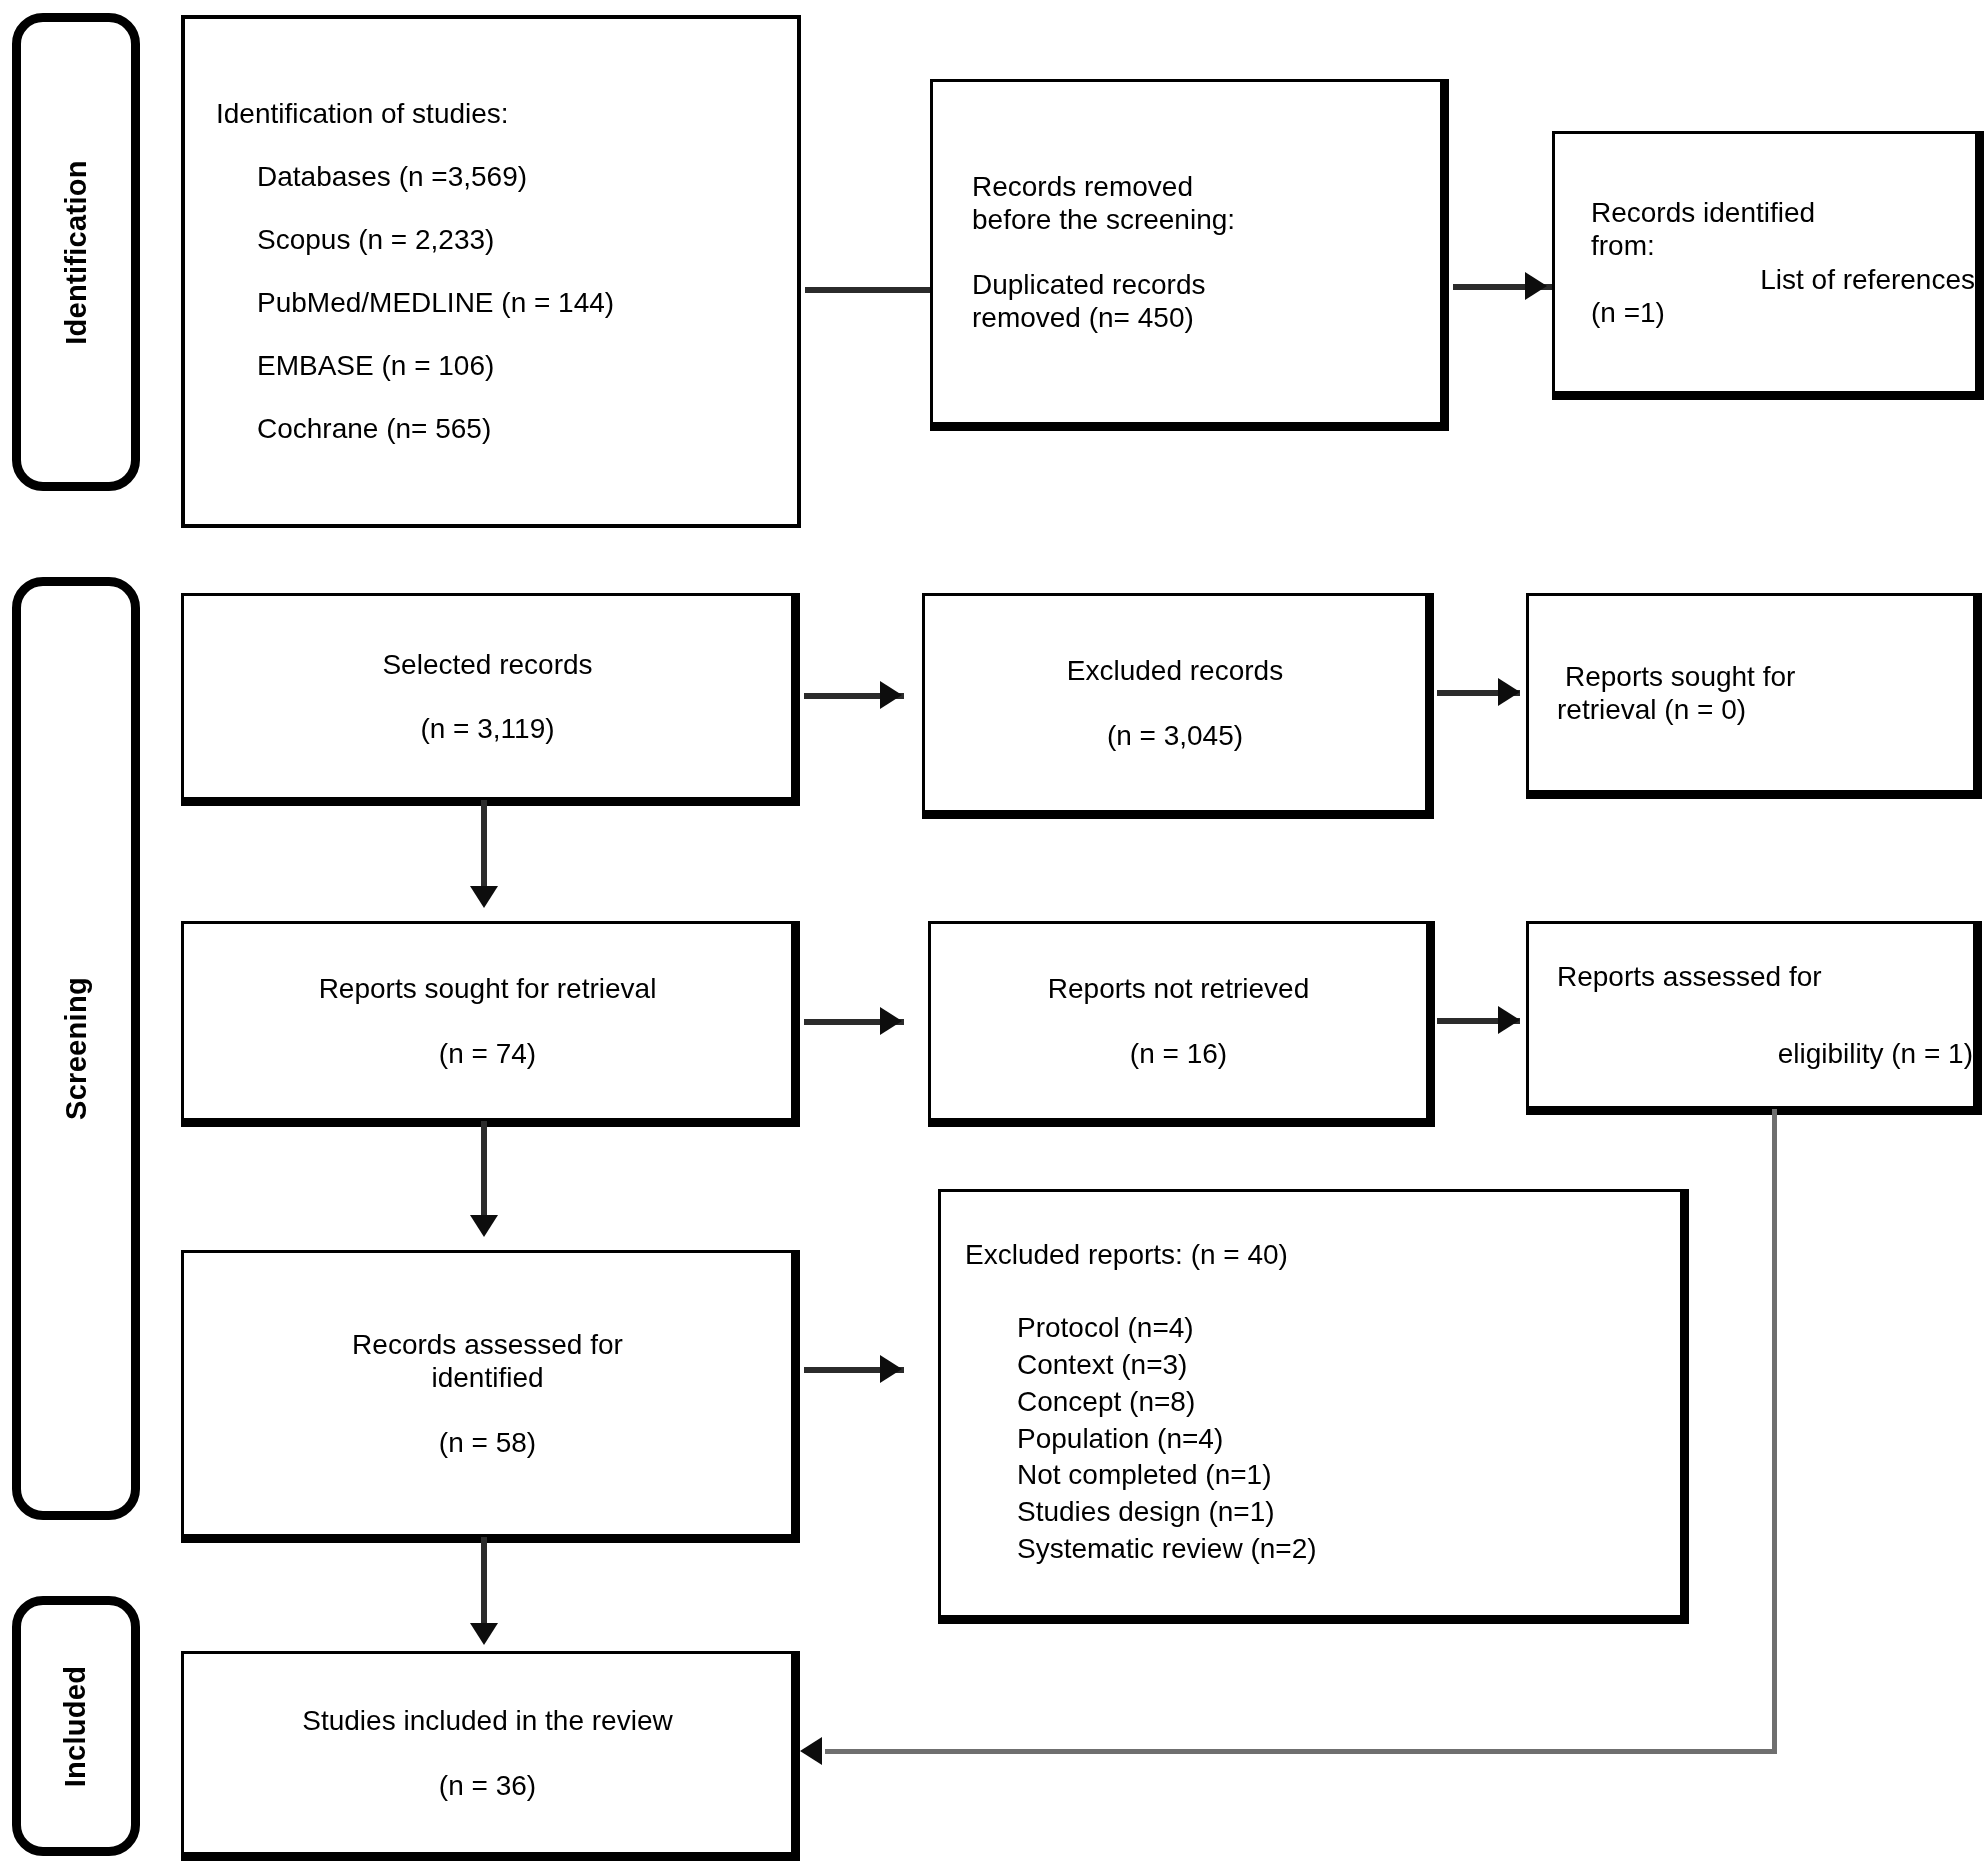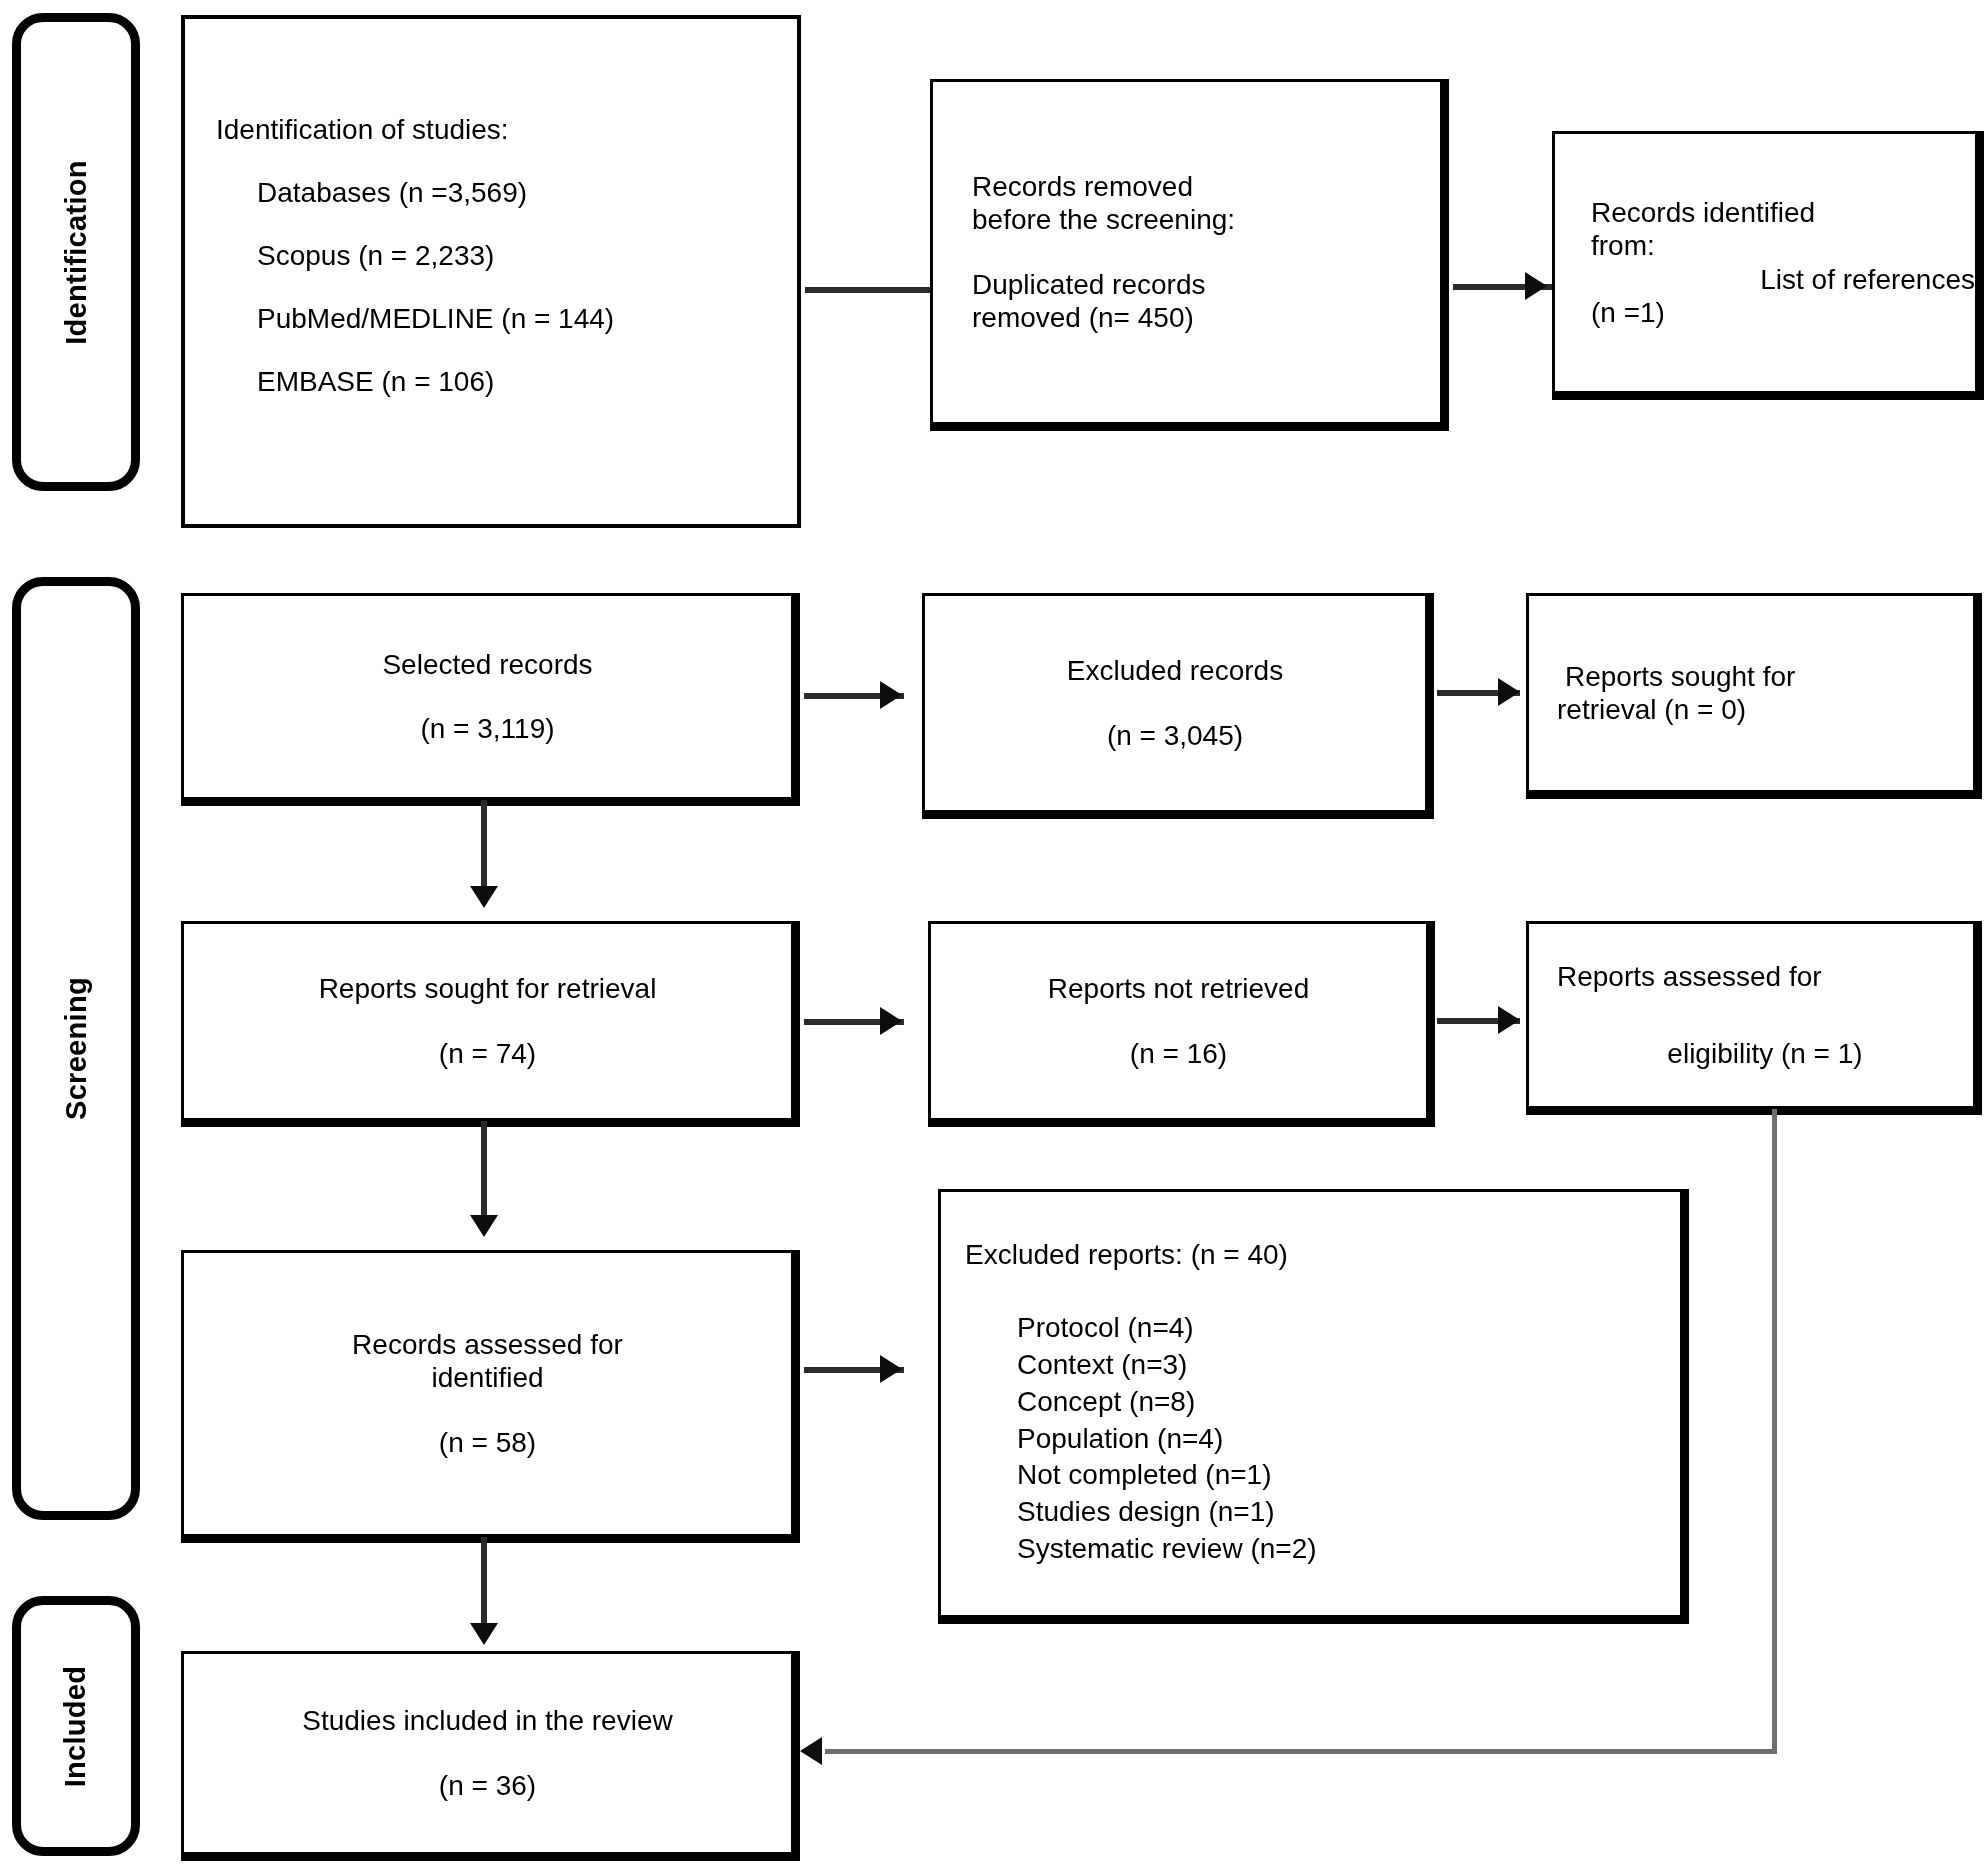--- a/index.html
+++ b/index.html
@@ -103,20 +103,21 @@
     <span class="vlabel">Included</span>
   </div>
 
   <div class="node plain left-align" style="left:181px; top:14.7px; width:620px; height:513px;">
     <div class="ident-body">
       <div class="ident-head">Identification of studies:</div>
       <div class="ident-item">Databases (n =3,569)</div>
       <div class="ident-item">Scopus (n = 2,233)</div>
       <div class="ident-item">PubMed/MEDLINE (n = 144)</div>
       <div class="ident-item">EMBASE (n = 106)</div>
+      <div class="ident-item last">Cochrane (n= 565)</div>
     </div>
   </div>
 
   <div class="conn" style="left:805px; top:287px; width:127px; height:6px;"></div>
   <div class="arrow-r" style="left:930px; top:275px;"></div>
 
   <div class="node left-align" style="left:930px; top:79px; width:513px; height:346px;">
     <div style="padding:0 0 0 39px;">
       <div class="tline" style="text-align:left;">Records removed</div>
       <div class="tline" style="text-align:left;">before the screening:</div>
@@ -180,21 +181,21 @@
     <div class="gap"></div>
     <div class="tline">(n = 16)</div>
   </div>
 
   <div class="conn" style="left:1437px; top:1018px; width:83px; height:6px;"></div>
   <div class="arrow-r" style="left:1498px; top:1006px;"></div>
 
   <div class="node left-align" style="left:1526px; top:921px; width:450px; height:188px;">
     <div style="padding:0 0 0 28px;">
       <div class="tline" style="text-align:left;">Reports assessed for</div>
-      <div class="tline" style="text-align:center;margin-top:44px;">eligibility (n = 1)</div>
+      <div class="tline" style="text-align:right;margin-top:44px;">eligibility (n = 1)</div>
     </div>
   </div>
 
   <div class="conn light" style="left:1772px; top:1109px; width:4.7px; height:645px;"></div>
   <div class="conn light" style="left:825px; top:1749px; width:951px; height:4.7px;"></div>
   <div class="arrow-l" style="left:800px; top:1737px;"></div>
 
   <div class="conn" style="left:481px; top:1121px; width:6px; height:109px;"></div>
   <div class="arrow-d" style="left:470px; top:1215px;"></div>
 

